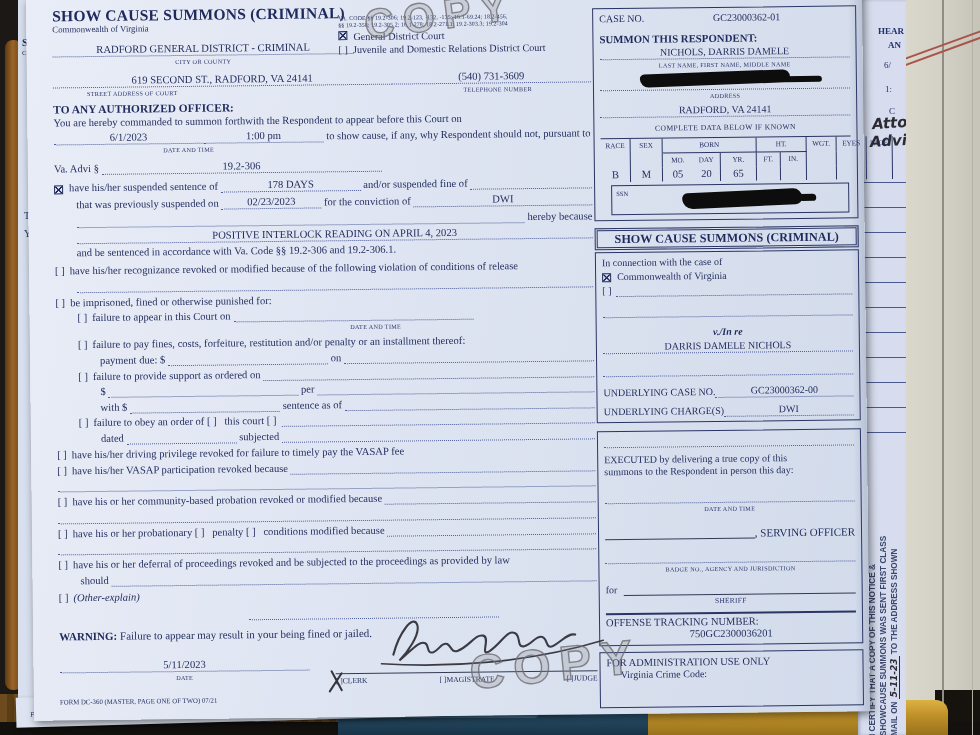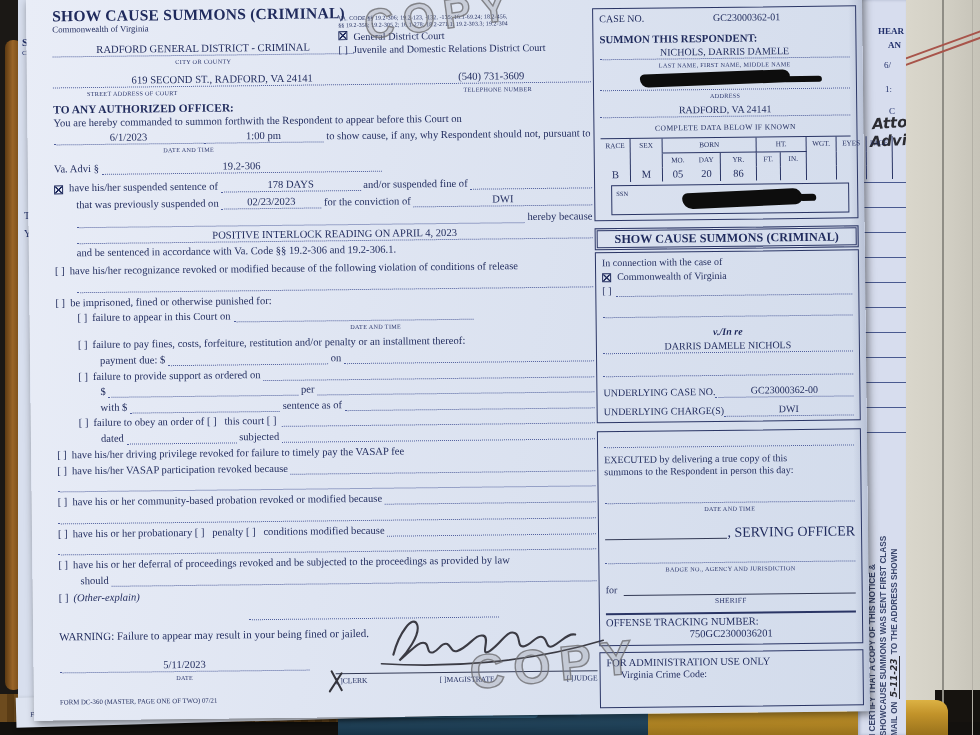--- a/index.html
+++ b/index.html
@@ -70,21 +70,21 @@
 .f{flex:1 1 auto;border-bottom:1.2px dotted #4f5e9c;text-align:center;min-height:12px}
 .lblrow{display:flex;margin-top:0}
 .lbl{font-size:6.2px;letter-spacing:.3px;color:#29346a;text-align:center}
 .ind1{margin-left:22px}.ind2{margin-left:44px}
 .cbu{white-space:pre;margin-right:5px}
 .xbox{display:inline-block;width:9px;height:9px;border:1.2px solid #1f2a5c;margin-right:6px;flex:0 0 auto;
  background:linear-gradient(45deg,transparent 40%,#1f2a5c 46%,#1f2a5c 54%,transparent 60%),
             linear-gradient(135deg,transparent 40%,#1f2a5c 46%,#1f2a5c 54%,transparent 60%)}
 .officer{font-weight:bold;font-size:11.4px;margin-top:3px}
 .warn{margin-top:8px;font-size:11px}
-.warn b{font-weight:normal}
+.warn b{font-weight:bold}
 .botrow{display:flex;margin-top:4px;position:relative}
 .sigblock{width:262px;margin-left:auto;position:relative}
 .sigline{border-top:1.2px solid #333a55;margin-top:30px}
 .siglabels{display:flex;font-size:7.6px;margin-top:1px;justify-content:space-between;white-space:nowrap}
 .sig-svg{position:absolute;right:-10px;top:-34px}
 .xhand{position:absolute;left:-8px;top:-6px}
 .footer{font-size:6.8px;margin-top:6px}
 
 
 .colR{position:absolute;left:566px;top:16px;width:264px;font-size:10px;line-height:12px}
@@ -429,21 +429,21 @@
           <div>FT.</div>
           <div>IN.</div>
           <div></div>
             <div></div>
             <div></div>
 
           <div class="val">B</div>
           <div class="val">M</div>
           <div class="val">05</div>
           <div class="val">20</div>
-          <div class="val">86</div>
+          <div class="val">65</div>
           <div></div>
             <div></div>
             <div></div>
             <div></div>
             <div></div>
         </div>
         <div class="ssnbox">
           <span class="sl">SSN</span>
           <span class="redact" style="position:absolute;left:70px;top:6px;width:120px;height:16px;border-radius:8px 14px 10px 16px;transform:rotate(-2deg)"></span>
           <span class="redact" style="position:absolute;left:186px;top:10px;width:18px;height:7px"></span>
@@ -489,21 +489,21 @@
         <div style="margin-top:6px">EXECUTED by delivering a true copy of this</div>
         <div>summons to the Respondent in person this day:</div>
         <div class="rrow" style="margin-top:14px">
             <span class="f"></span>
           </div>
         <div class="lblrow">
             <span class="lbl" style="flex:1">DATE AND TIME</span>
           </div>
         <div class="rrow" style="margin-top:12px">
           <span style="flex:1;border-bottom:1.1px solid #333a55"></span>
-          <span class="t" style="font-size:14px">, SERVING OFFICER</span>
+          <span class="t" style="font-size:11px">, SERVING OFFICER</span>
         </div>
         <div class="rrow" style="margin-top:12px">
             <span class="f"></span>
           </div>
         <div class="lblrow">
             <span class="lbl" style="flex:1">BADGE NO., AGENCY AND JURISDICTION</span>
           </div>
         <div class="rrow" style="margin-top:8px">
           <span class="t">for</span>
           <span style="flex:1;border-bottom:1.1px solid #333a55;margin-left:6px"></span>

